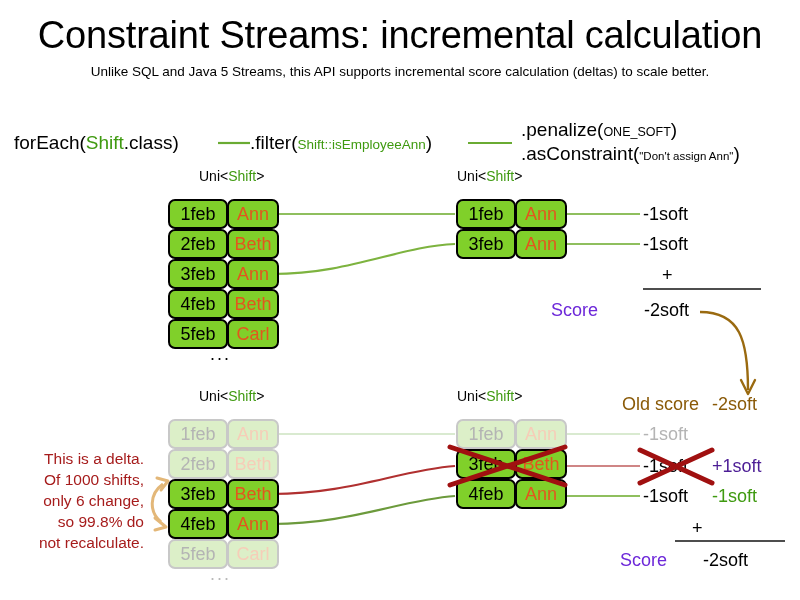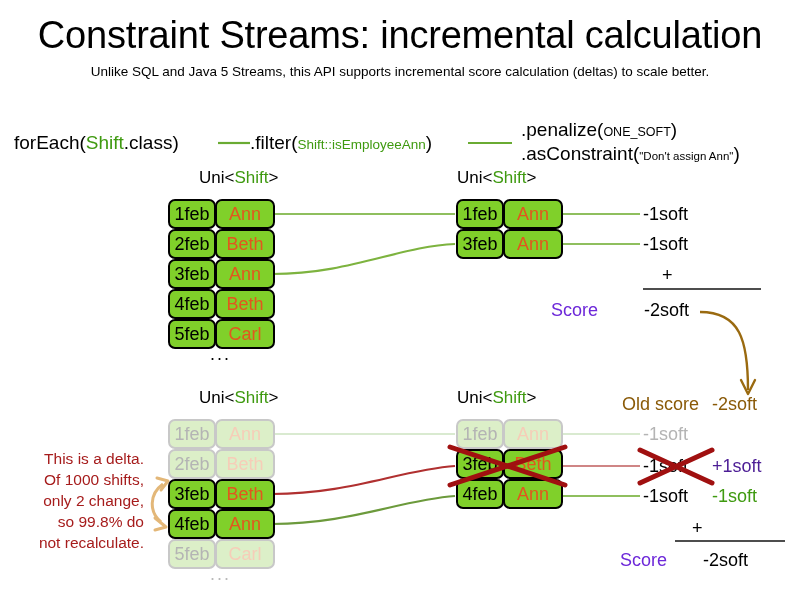--- a/index.html
+++ b/index.html
@@ -25,21 +25,21 @@
   }
 
   
   .code{position:absolute;font-size:19px;color:#000;white-space:nowrap;}
   .code .g{color:#3f9a10;}
   .code .sm{font-size:13.5px;}
   .code .sm2{font-size:12.5px;}
   .code .sm3{font-size:11.5px;}
 
   .uni-label{
-    position:absolute;font-size:17px;color:#000;white-space:nowrap;
+    position:absolute;font-size:14px;color:#000;white-space:nowrap;
   }
   .uni-label .g{color:#3f9a10;}
 
   
   svg.overlay{position:absolute;left:0;top:0;width:800px;height:600px;
     pointer-events:none;}
 
   
   .shift-table{position:absolute;}
   .shift-row{
@@ -47,22 +47,22 @@
   }
   .cell{
     box-sizing:border-box;
     border:2px solid #000000;
     border-radius:7px;
     background:#80d02a;
     display:flex;align-items:center;justify-content:center;
     font-size:18px;line-height:1;
     margin-right:-1px;
   }
-  .cell.date{width:48px;color:#000000;}
-  .cell.name{width:60px;color:#e2571e;}
+  .cell.date{width:60px;color:#000000;}
+  .cell.name{width:52px;color:#e2571e;}
   
   .shift-row.ghost .cell{
     border-color:#c8c8c8;
     background:#dcefc8;
   }
   .shift-row.ghost .cell.date{color:#b4b4b4;}
   .shift-row.ghost .cell.name{color:#f6cdb8;}
 
   .ellipsis{
     position:absolute;font-size:18px;color:#000;letter-spacing:2px;
@@ -228,21 +228,21 @@
       </div>
       <div class="shift-row">
         <div class="cell date">4feb</div>
         <div class="cell name">Ann</div>
       </div>
     </div>
 
   <div class="delta-note" id="delta-note">
       <div>This is a delta.</div>
       <div>Of 1000 shifts,</div>
-      <div>only 2 change,</div>
+      <div>only 6 change,</div>
       <div>so 99.8% do</div>
       <div>not recalculate.</div>
     </div>
 
   <div class="scoretext brown" style="left:604px;top:394px;margin-left:18px;">Old score</div>
   <div class="scoretext brown" style="left:712px;top:394px;">-2soft</div>
 
   <div class="scoretext faded" style="left:643px;top:424px;">-1soft</div>
   <div class="scoretext" style="left:643px;top:456px;">-1soft</div>
   <div class="scoretext" style="left:643px;top:486px;">-1soft</div>

